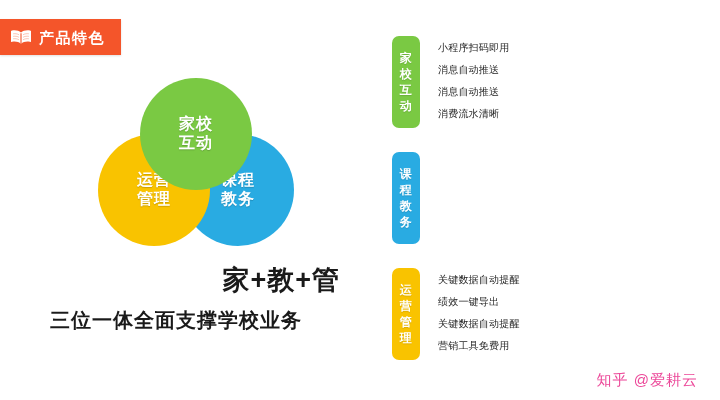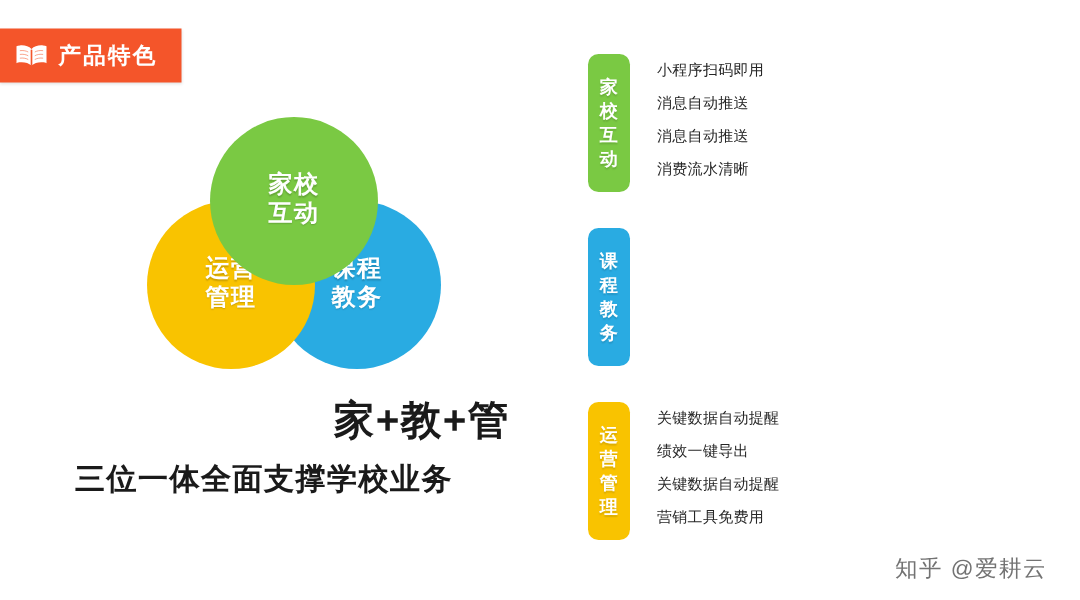--- a/index.html
+++ b/index.html
@@ -173,21 +173,21 @@
     line-height: 22px;
     white-space: nowrap;
     letter-spacing: 0.2px;
   }
 
   
   #watermark {
     position: absolute;
     right: 22px;
     bottom: 13px;
-    color: #737373;
+    color: #ec4899;
     font-size: 15px;
     letter-spacing: 1px;
     line-height: 1;
     white-space: nowrap;
     user-select: none;
   }
 </style>
 </head>
 <body>
 

